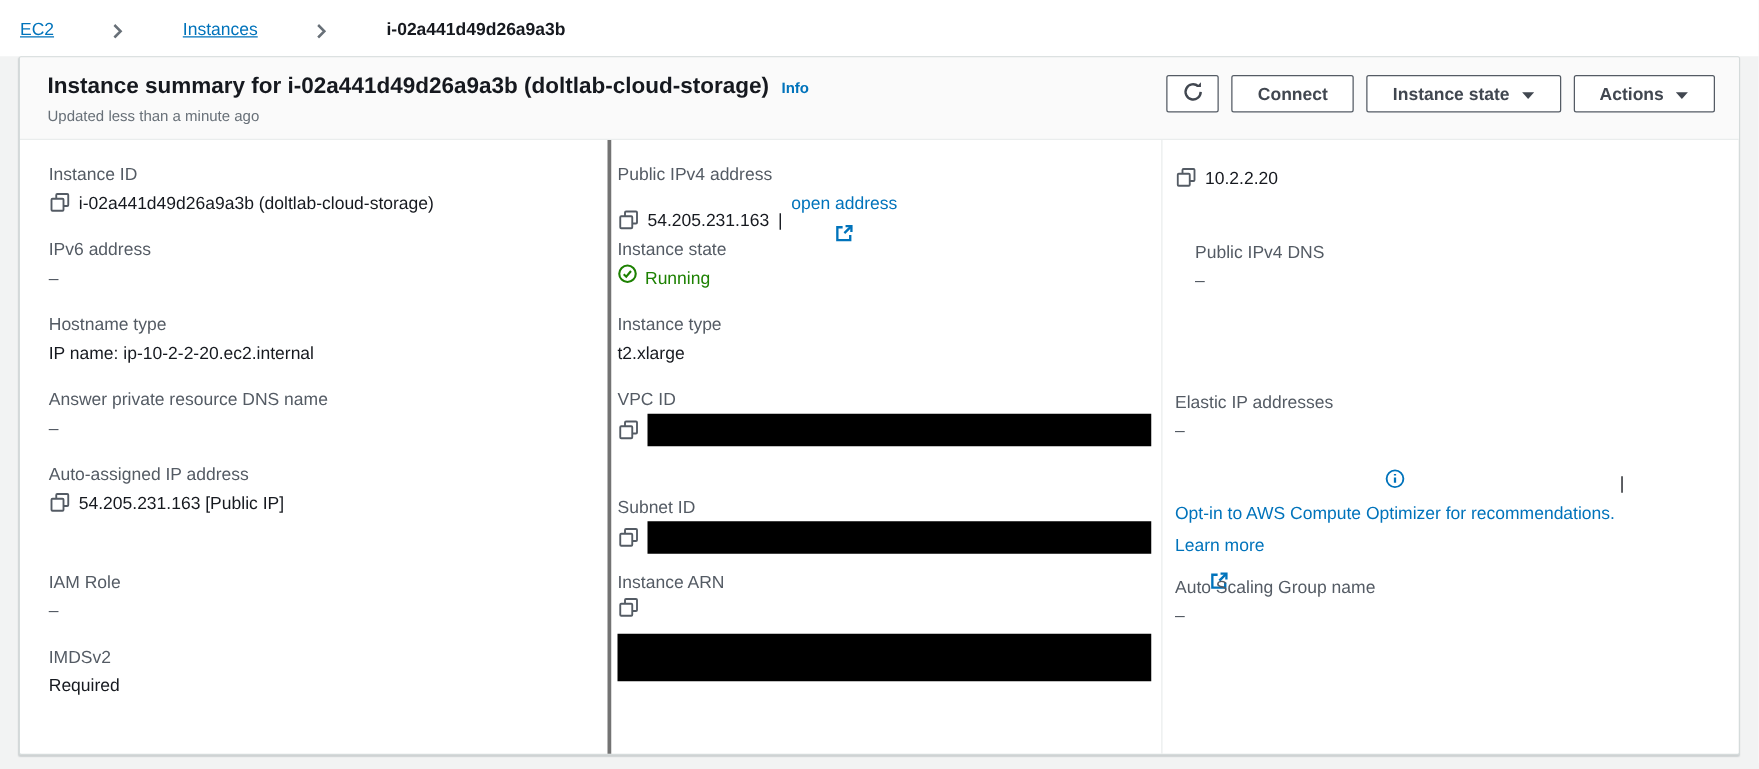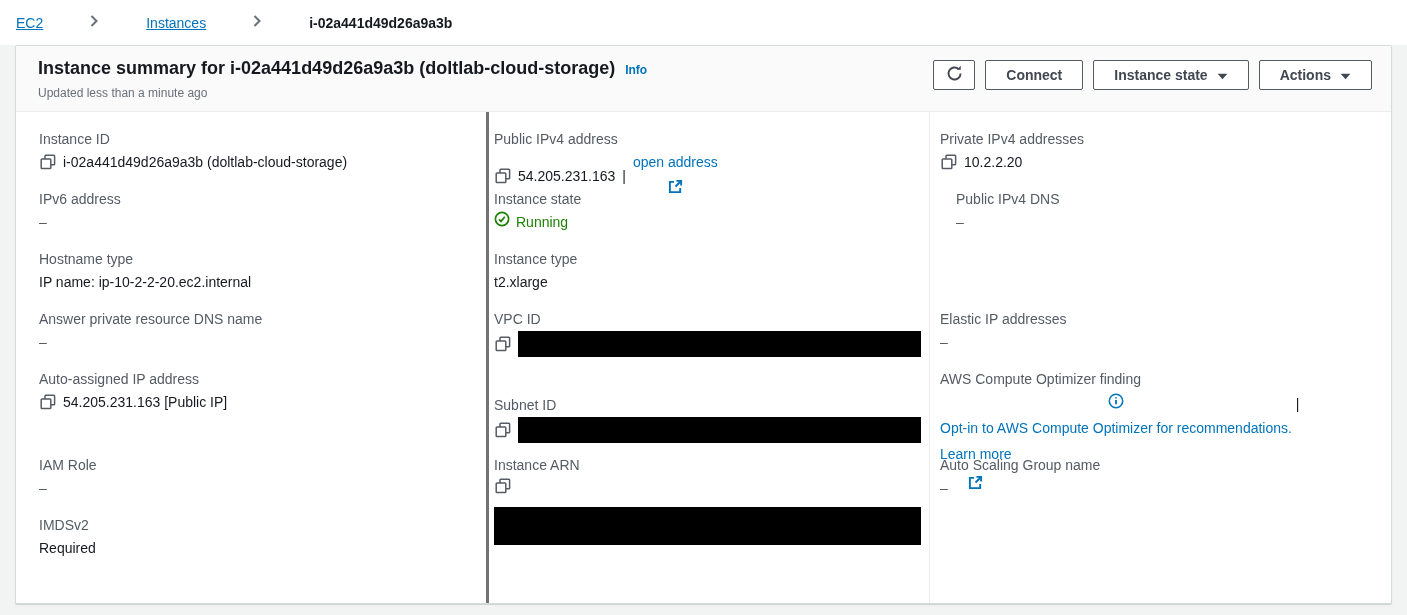--- a/index.html
+++ b/index.html
@@ -6,21 +6,21 @@
   html,body { margin:0; padding:0; }
   body {
     width:1407px; height:615px; overflow:hidden;
     background:#f2f3f3;
     font-family:"Liberation Sans", sans-serif;
     color:#16191f; font-size:14px;
   }
 
   
   .breadcrumb-bar { background:#fff; height:45px; display:flex; align-items:center; padding:0 16px; }
-  .breadcrumb { display:flex; align-items:flex-start; font-size:14px;gap:36px; }
+  .breadcrumb { display:flex; align-items:flex-end; font-size:14px;gap:36px; }
   .crumb-link { color:#0073bb; text-decoration:underline; cursor:pointer; }
   .crumb-current { color:#16191f; font-weight:700; }
   .crumb-sep { margin:0 11px; display:flex; align-items:center; }
 
   
   .card { margin:0 15px; background:#fff; border:1px solid #d5dbdb; border-radius:2px;
           box-shadow:0 1px 1px 0 rgba(0,28,36,.15); }
   .card-header { background:#fafafa; border-bottom:1px solid #eaeded;
                  padding:12px 19px 11px 22px; display:flex; justify-content:space-between; align-items:flex-start; }
   .title-row { display:flex; align-items:baseline; gap:10px; }
@@ -266,21 +266,20 @@
                 <rect x="1.2" y="5" width="9.6" height="9.6" rx="0.8" fill="#fff"></rect>
               </svg>
           </button>
         </div>
         <div class="redact-arn"></div>
       </div>
     </div>
 
     <div class="col col-3">
       <div class="field h60">
-        <div class="f-label">Private IPv4 addresses</div>
         <div class="f-value">
           <button class="copy-btn">
             <svg width="16" height="16" viewBox="0 0 16 16" fill="none" stroke="#545b64" stroke-width="1.5">
                 <rect x="5" y="1.2" width="9.6" height="9.6" rx="0.8"></rect>
                 <rect x="1.2" y="5" width="9.6" height="9.6" rx="0.8" fill="#fff"></rect>
               </svg>
           </button>
           <span>10.2.2.20</span>
         </div>
       </div>
@@ -293,21 +292,20 @@
       </div>
 
       <div class="field h60">
         <div class="f-label">Elastic IP addresses</div>
         <div class="f-value">
             <span class="dash">–</span>
           </div>
       </div>
 
       <div class="field h86">
-        <div class="f-label">AWS Compute Optimizer finding</div>
         <div class="wrapline">
           <span class="link" style="gap:6px;">
             <span style="display:inline-flex;vertical-align:-3px;">
               <svg width="16" height="16" viewBox="0 0 16 16" fill="none" stroke="#0073bb" stroke-width="1.5">
                   <circle cx="8" cy="8" r="6.7"></circle>
                   <path d="M8 7v4.2" stroke-width="1.8"></path>
                   <path d="M8 4.2v1.2" stroke-width="1.8"></path>
                 </svg>
             </span>
             <span>Opt-in to AWS Compute Optimizer for recommendations.</span>

